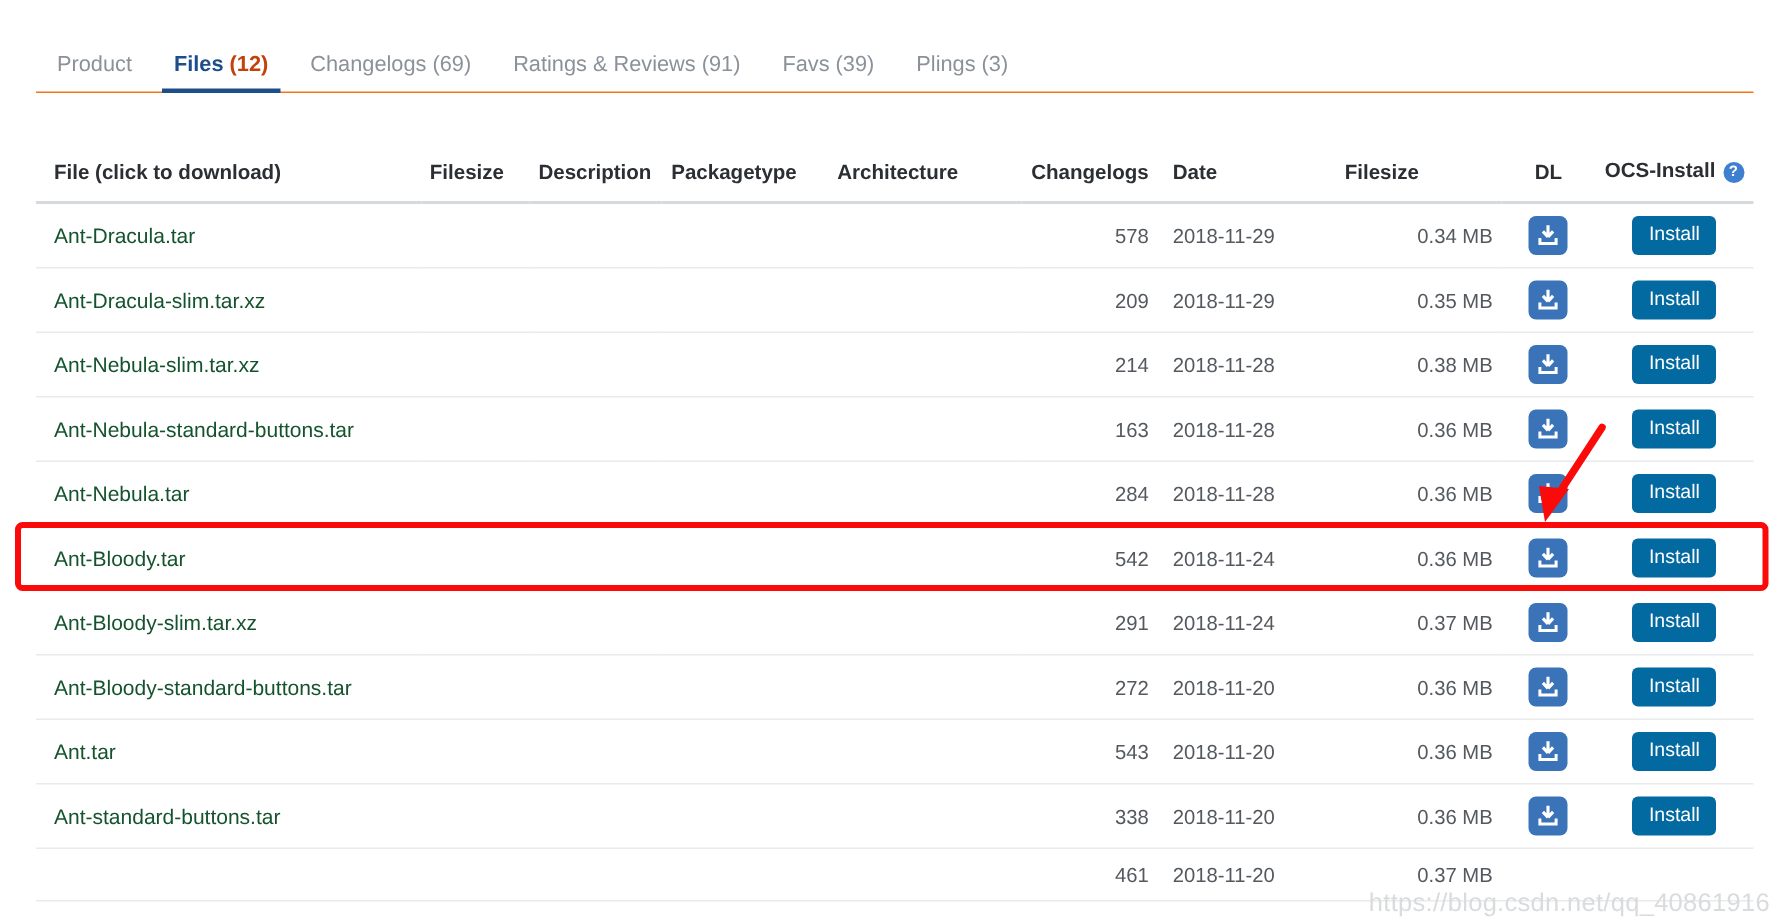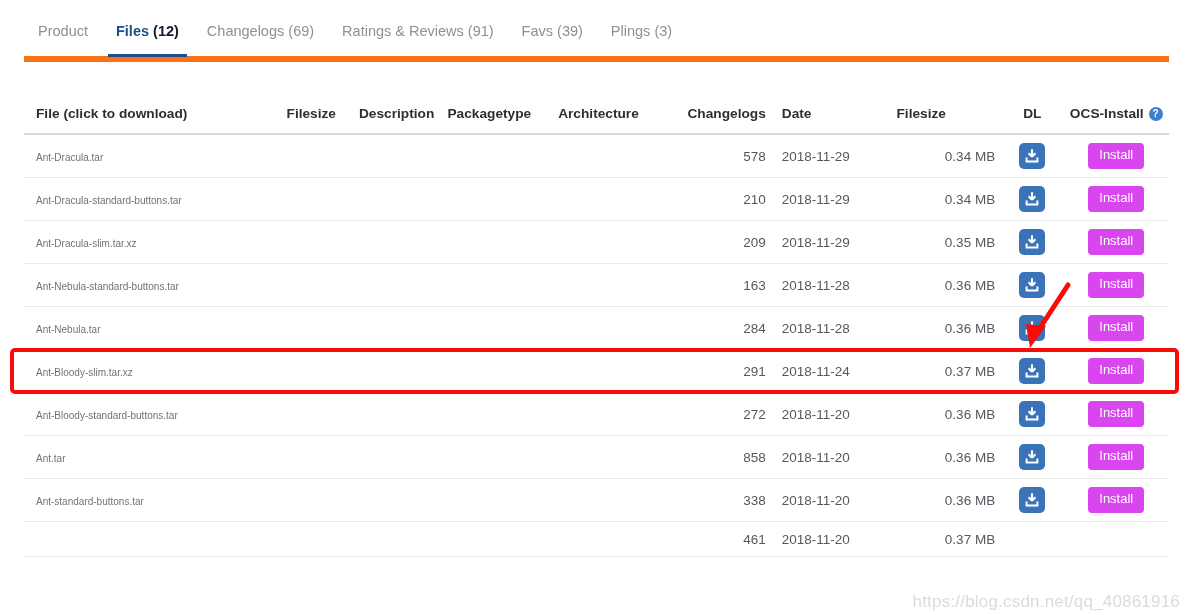--- a/index.html
+++ b/index.html
@@ -15,39 +15,40 @@
     width: 1193px; height: 615px;
     background: #ffffff;
   }
 
   
   .tabs {
     position: absolute;
     left: 24px; top: 18px;
     width: 1145px; height: 44px;
     display: flex;
-    border-bottom: 6px solid #f97316;
+    align-items: flex-end;
+    border-bottom: 1px solid #f97316;
   }
   .tab {
     position: relative;
     padding: 0 14px 11px 14px;
     font-size: 14.5px;
     color: #8a9199;
     white-space: nowrap;
     line-height: 1;
     cursor: pointer;
     background: transparent;
     border: none;
     font-family: "Liberation Sans", sans-serif;
   }
   .tab.active {
     color: #1d4e89;
     font-weight: bold;
   }
-  .tab.active .cnt { color: #0f172a; font-weight: bold; }
+  .tab.active .cnt { color: #c2410c; font-weight: bold; }
   .tab.active::after {
     content: "";
     position: absolute;
     left: 6px; right: 6px; bottom: -1px;
     height: 3px;
     background: #1d4e89;
   }
 
   
   .table-wrap {
@@ -85,23 +86,23 @@
   .col-desc   { width: 88px; }
   .col-pkg    { width: 110px; }
   .col-arch   { width: 128px; }
   .col-dl     { width: 90px; text-align: right !important; }
   .col-date   { width: 118px; padding-left: 10px !important; }
   .col-size   { width: 110px; text-align: right; }
   .col-dlbtn  { width: 62px; text-align: center !important; }
   .col-ocs    { width: 96px; text-align: center !important; }
 
   a.filelink {
-    color: #737373;
+    color: #14532d;
     text-decoration: none;
-    font-size: 10px;
+    font-size: 14px;
   }
 
   .num { color: #54595f; margin-top: 32px; }
   .date { color: #54595f; }
   .size { color: #54595f; }
 
   
   .dlbtn {
     display: inline-block;
     width: 26px; height: 26px;
@@ -109,21 +110,21 @@
     border-radius: 5px;
     position: relative;
     cursor: pointer;
     vertical-align: middle;
   }
   .dlbtn svg { position: absolute; left: 5px; top: 5px; }
 
   
   .installbtn {
     display: inline-block;
-    background: #d946ef;
+    background: #0369a1;
     color: #ffffff;
     border: none;
     border-radius: 4px;
     font-size: 13px;
     padding: 5px 11px 6px 11px;
     cursor: pointer;
     font-family: "Liberation Sans", sans-serif;
     line-height: 1.1;
   }
 
@@ -217,50 +218,50 @@
             <td class="col-dl num">578</td>
             <td class="col-date date">2018-11-29</td>
             <td class="col-size size">0.34 MB</td>
             <td class="col-dlbtn"><span class="dlbtn"><svg width="16" height="16" viewBox="0 0 16 16">
                   <path d="M8 1.2 L8 7.6 M8 8.9 L4.6 5.3 M8 8.9 L11.4 5.3" stroke="#ffffff" stroke-width="2.1" fill="none" stroke-linecap="butt"></path>
                   <path d="M2.6 9.6 L2.6 13.4 L13.4 13.4 L13.4 9.6" stroke="#ffffff" stroke-width="2" fill="none" stroke-linejoin="miter"></path>
                 </svg></span></td>
             <td class="col-ocs"><button class="installbtn">Install</button></td>
           </tr>
           <tr>
-            <td class="col-file"><a class="filelink" href="#">Ant-Dracula-standard-buttons.tar</a></td>
-            <td class="col-ver"></td>
-            <td class="col-desc"></td>
-            <td class="col-pkg"></td>
-            <td class="col-arch"></td>
-            <td class="col-dl num">210</td>
-            <td class="col-date date">2018-11-29</td>
-            <td class="col-size size">0.34 MB</td>
-            <td class="col-dlbtn"><span class="dlbtn"><svg width="16" height="16" viewBox="0 0 16 16">
-                  <path d="M8 1.2 L8 7.6 M8 8.9 L4.6 5.3 M8 8.9 L11.4 5.3" stroke="#ffffff" stroke-width="2.1" fill="none" stroke-linecap="butt"></path>
-                  <path d="M2.6 9.6 L2.6 13.4 L13.4 13.4 L13.4 9.6" stroke="#ffffff" stroke-width="2" fill="none" stroke-linejoin="miter"></path>
-                </svg></span></td>
-            <td class="col-ocs"><button class="installbtn">Install</button></td>
-          </tr>
-          <tr>
             <td class="col-file"><a class="filelink" href="#">Ant-Dracula-slim.tar.xz</a></td>
             <td class="col-ver"></td>
             <td class="col-desc"></td>
             <td class="col-pkg"></td>
             <td class="col-arch"></td>
             <td class="col-dl num">209</td>
             <td class="col-date date">2018-11-29</td>
             <td class="col-size size">0.35 MB</td>
             <td class="col-dlbtn"><span class="dlbtn"><svg width="16" height="16" viewBox="0 0 16 16">
                   <path d="M8 1.2 L8 7.6 M8 8.9 L4.6 5.3 M8 8.9 L11.4 5.3" stroke="#ffffff" stroke-width="2.1" fill="none" stroke-linecap="butt"></path>
                   <path d="M2.6 9.6 L2.6 13.4 L13.4 13.4 L13.4 9.6" stroke="#ffffff" stroke-width="2" fill="none" stroke-linejoin="miter"></path>
                 </svg></span></td>
             <td class="col-ocs"><button class="installbtn">Install</button></td>
           </tr>
           <tr>
+            <td class="col-file"><a class="filelink" href="#">Ant-Nebula-slim.tar.xz</a></td>
+            <td class="col-ver"></td>
+            <td class="col-desc"></td>
+            <td class="col-pkg"></td>
+            <td class="col-arch"></td>
+            <td class="col-dl num">214</td>
+            <td class="col-date date">2018-11-28</td>
+            <td class="col-size size">0.38 MB</td>
+            <td class="col-dlbtn"><span class="dlbtn"><svg width="16" height="16" viewBox="0 0 16 16">
+                  <path d="M8 1.2 L8 7.6 M8 8.9 L4.6 5.3 M8 8.9 L11.4 5.3" stroke="#ffffff" stroke-width="2.1" fill="none" stroke-linecap="butt"></path>
+                  <path d="M2.6 9.6 L2.6 13.4 L13.4 13.4 L13.4 9.6" stroke="#ffffff" stroke-width="2" fill="none" stroke-linejoin="miter"></path>
+                </svg></span></td>
+            <td class="col-ocs"><button class="installbtn">Install</button></td>
+          </tr>
+          <tr>
             <td class="col-file"><a class="filelink" href="#">Ant-Nebula-standard-buttons.tar</a></td>
             <td class="col-ver"></td>
             <td class="col-desc"></td>
             <td class="col-pkg"></td>
             <td class="col-arch"></td>
             <td class="col-dl num">163</td>
             <td class="col-date date">2018-11-28</td>
             <td class="col-size size">0.36 MB</td>
             <td class="col-dlbtn"><span class="dlbtn"><svg width="16" height="16" viewBox="0 0 16 16">
                   <path d="M8 1.2 L8 7.6 M8 8.9 L4.6 5.3 M8 8.9 L11.4 5.3" stroke="#ffffff" stroke-width="2.1" fill="none" stroke-linecap="butt"></path>
@@ -269,20 +270,35 @@
             <td class="col-ocs"><button class="installbtn">Install</button></td>
           </tr>
           <tr>
             <td class="col-file"><a class="filelink" href="#">Ant-Nebula.tar</a></td>
             <td class="col-ver"></td>
             <td class="col-desc"></td>
             <td class="col-pkg"></td>
             <td class="col-arch"></td>
             <td class="col-dl num">284</td>
             <td class="col-date date">2018-11-28</td>
+            <td class="col-size size">0.36 MB</td>
+            <td class="col-dlbtn"><span class="dlbtn"><svg width="16" height="16" viewBox="0 0 16 16">
+                  <path d="M8 1.2 L8 7.6 M8 8.9 L4.6 5.3 M8 8.9 L11.4 5.3" stroke="#ffffff" stroke-width="2.1" fill="none" stroke-linecap="butt"></path>
+                  <path d="M2.6 9.6 L2.6 13.4 L13.4 13.4 L13.4 9.6" stroke="#ffffff" stroke-width="2" fill="none" stroke-linejoin="miter"></path>
+                </svg></span></td>
+            <td class="col-ocs"><button class="installbtn">Install</button></td>
+          </tr>
+          <tr>
+            <td class="col-file"><a class="filelink" href="#">Ant-Bloody.tar</a></td>
+            <td class="col-ver"></td>
+            <td class="col-desc"></td>
+            <td class="col-pkg"></td>
+            <td class="col-arch"></td>
+            <td class="col-dl num">542</td>
+            <td class="col-date date">2018-11-24</td>
             <td class="col-size size">0.36 MB</td>
             <td class="col-dlbtn"><span class="dlbtn"><svg width="16" height="16" viewBox="0 0 16 16">
                   <path d="M8 1.2 L8 7.6 M8 8.9 L4.6 5.3 M8 8.9 L11.4 5.3" stroke="#ffffff" stroke-width="2.1" fill="none" stroke-linecap="butt"></path>
                   <path d="M2.6 9.6 L2.6 13.4 L13.4 13.4 L13.4 9.6" stroke="#ffffff" stroke-width="2" fill="none" stroke-linejoin="miter"></path>
                 </svg></span></td>
             <td class="col-ocs"><button class="installbtn">Install</button></td>
           </tr>
           <tr>
             <td class="col-file"><a class="filelink" href="#">Ant-Bloody-slim.tar.xz</a></td>
             <td class="col-ver"></td>
@@ -312,21 +328,21 @@
                   <path d="M2.6 9.6 L2.6 13.4 L13.4 13.4 L13.4 9.6" stroke="#ffffff" stroke-width="2" fill="none" stroke-linejoin="miter"></path>
                 </svg></span></td>
             <td class="col-ocs"><button class="installbtn">Install</button></td>
           </tr>
           <tr>
             <td class="col-file"><a class="filelink" href="#">Ant.tar</a></td>
             <td class="col-ver"></td>
             <td class="col-desc"></td>
             <td class="col-pkg"></td>
             <td class="col-arch"></td>
-            <td class="col-dl num">858</td>
+            <td class="col-dl num">543</td>
             <td class="col-date date">2018-11-20</td>
             <td class="col-size size">0.36 MB</td>
             <td class="col-dlbtn"><span class="dlbtn"><svg width="16" height="16" viewBox="0 0 16 16">
                   <path d="M8 1.2 L8 7.6 M8 8.9 L4.6 5.3 M8 8.9 L11.4 5.3" stroke="#ffffff" stroke-width="2.1" fill="none" stroke-linecap="butt"></path>
                   <path d="M2.6 9.6 L2.6 13.4 L13.4 13.4 L13.4 9.6" stroke="#ffffff" stroke-width="2" fill="none" stroke-linejoin="miter"></path>
                 </svg></span></td>
             <td class="col-ocs"><button class="installbtn">Install</button></td>
           </tr>
           <tr>
             <td class="col-file"><a class="filelink" href="#">Ant-standard-buttons.tar</a></td>

